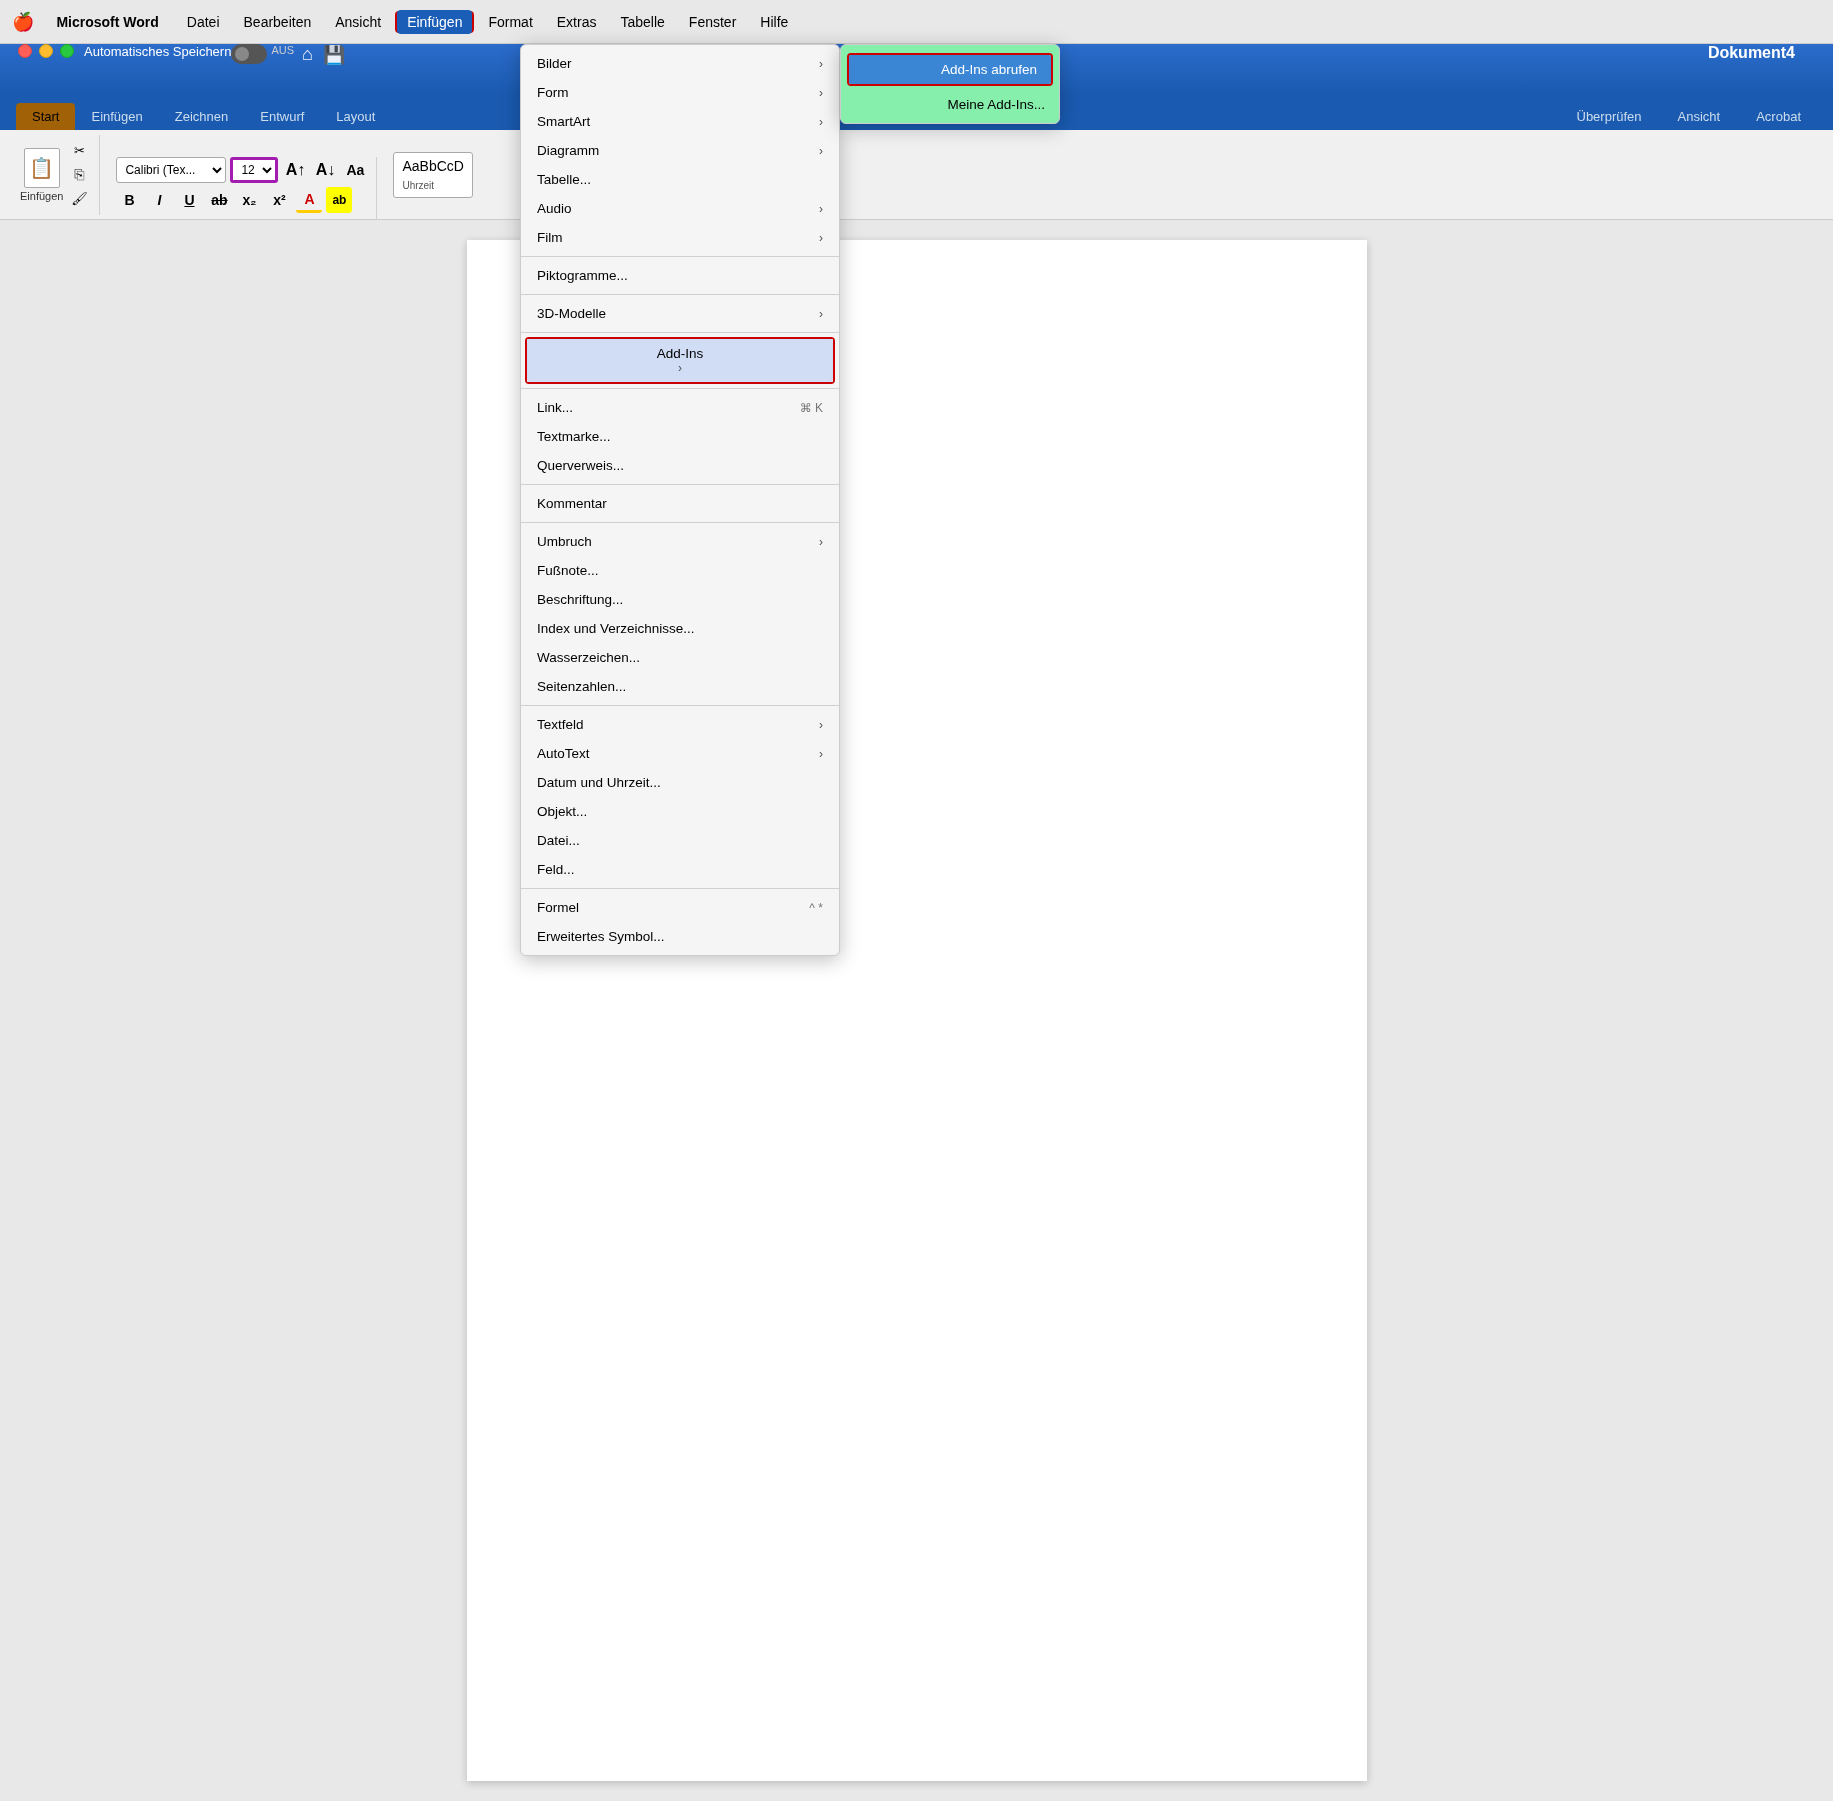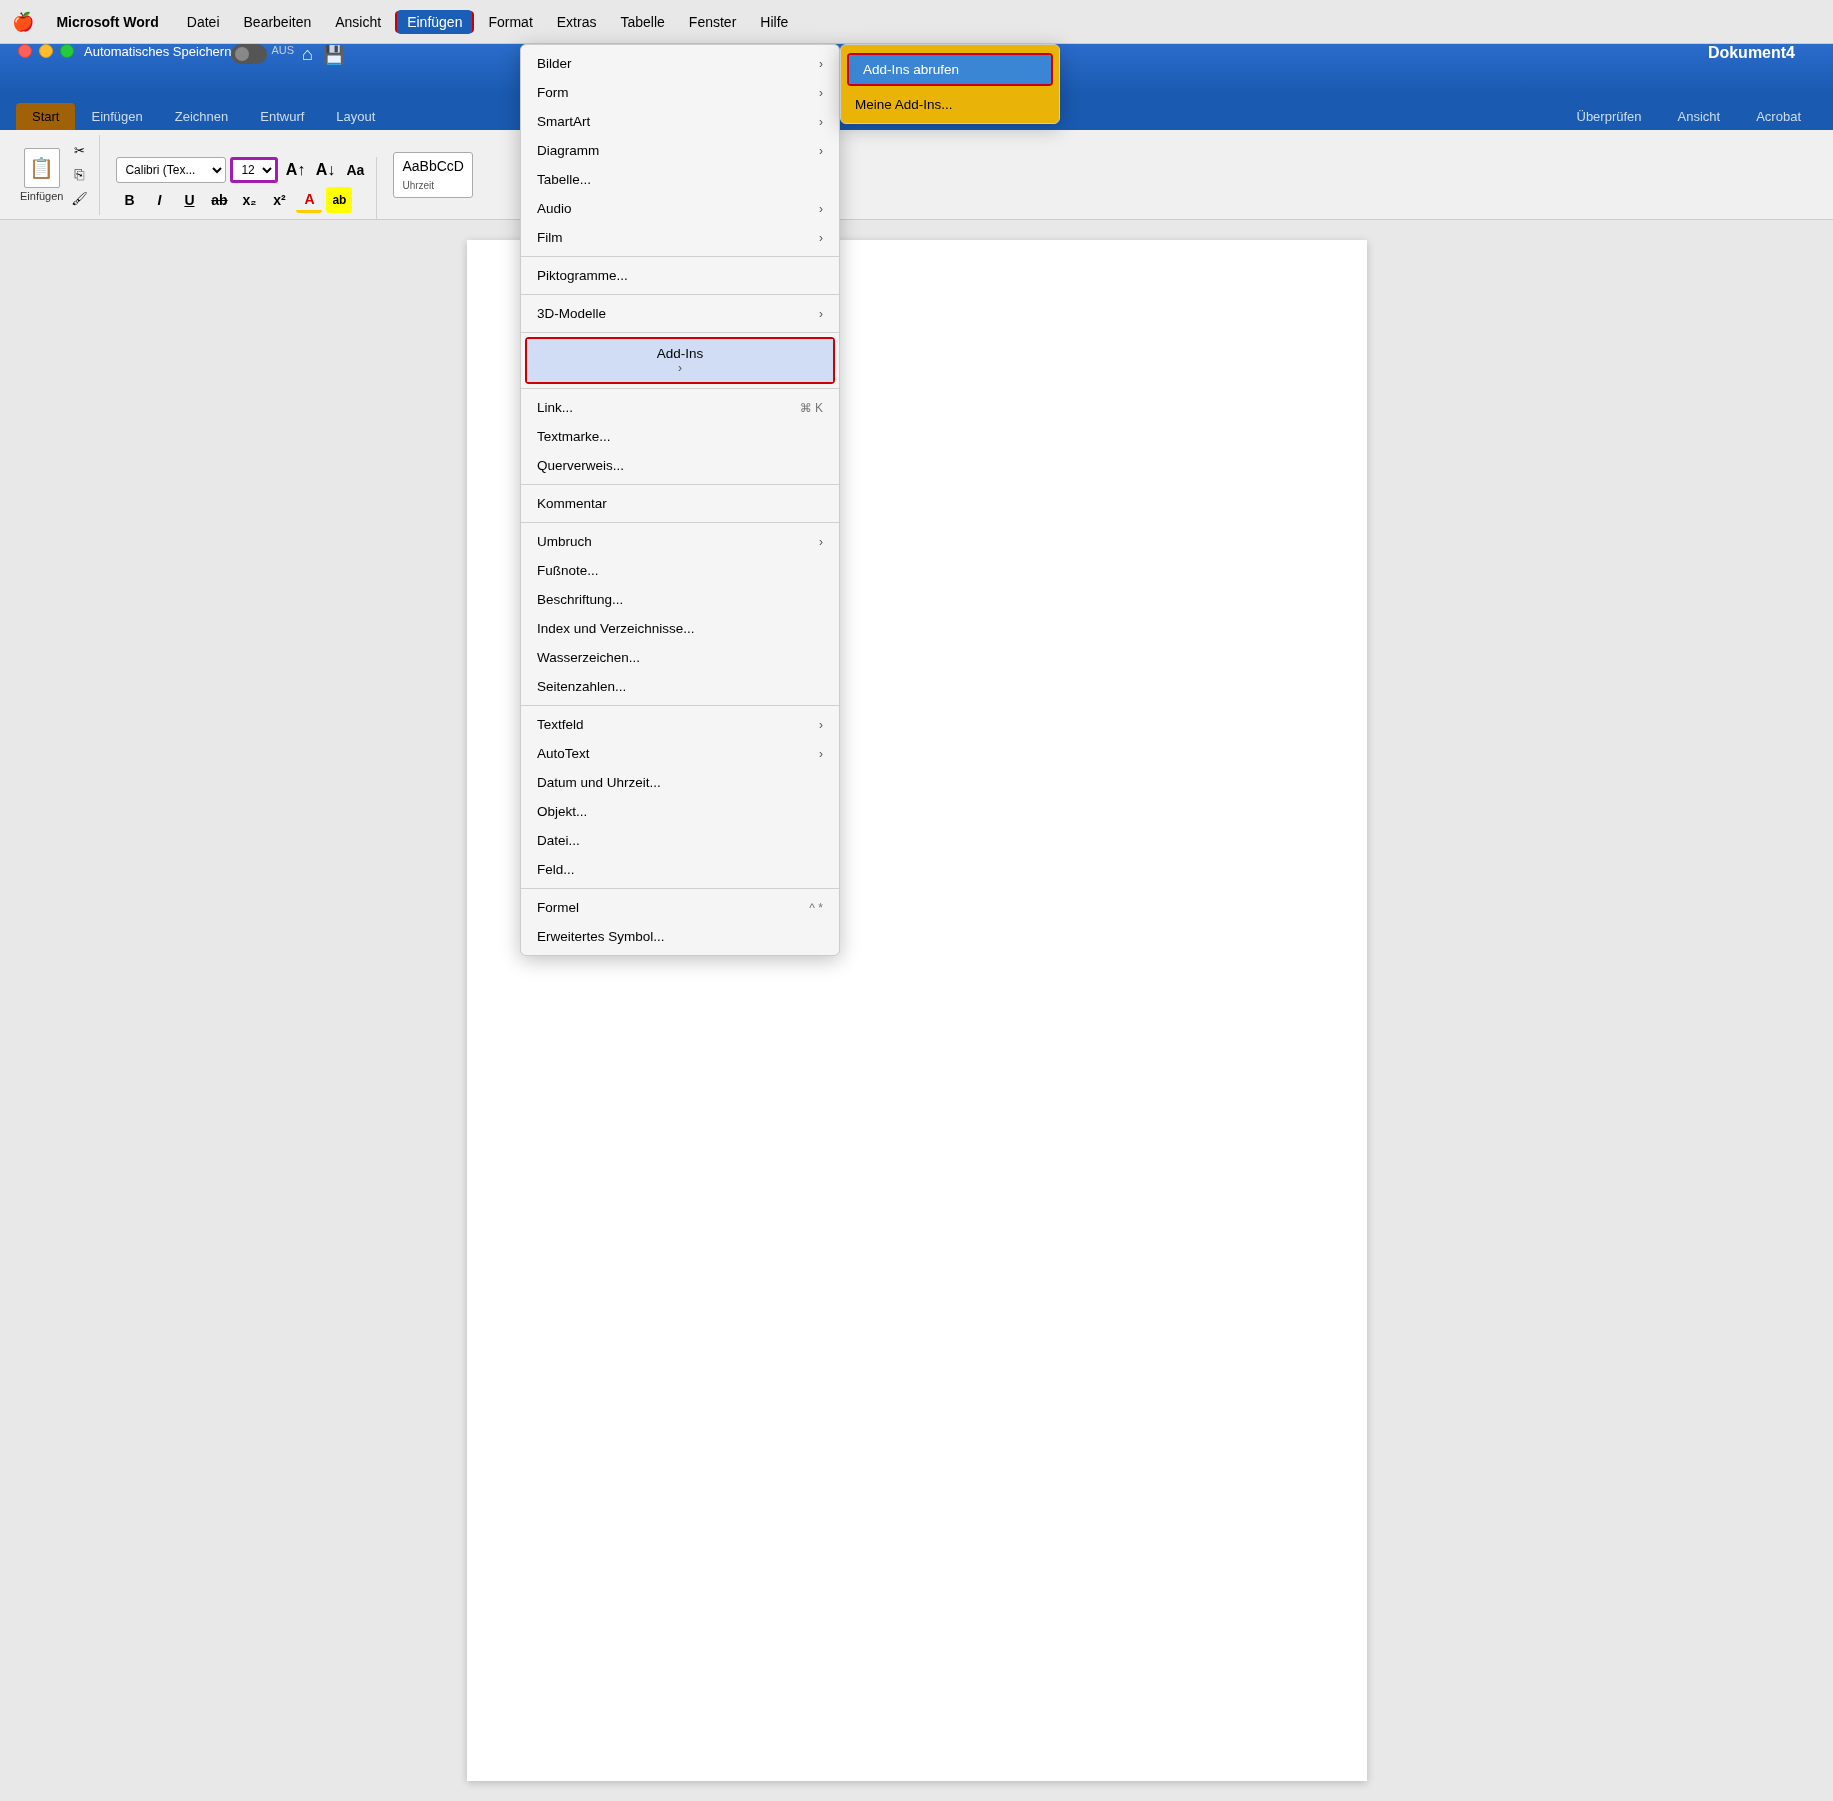--- a/index.html
+++ b/index.html
@@ -269,26 +269,27 @@
       color: #555;
       font-size: 12px;
     }
 
     
     .addins-submenu {
       position: absolute;
       top: 44px;
       left: 840px;
       width: 220px;
-      background: #eab308;
+      background: #86efac;
       border: 1px solid #ccc;
       border-radius: 6px;
       box-shadow: 0 4px 20px rgba(0,0,0,0.25);
       z-index: 300;
       padding: 4px 0;
+      text-align: right;
     }
   </style>
 </head>
 <body>
 
 <div class="menubar">
   <span class="menubar-apple">🍎</span>
   <span class="menubar-item menubar-app">Microsoft Word</span>
   <span class="menubar-item">Datei</span>
   <span class="menubar-item">Bearbeiten</span>

